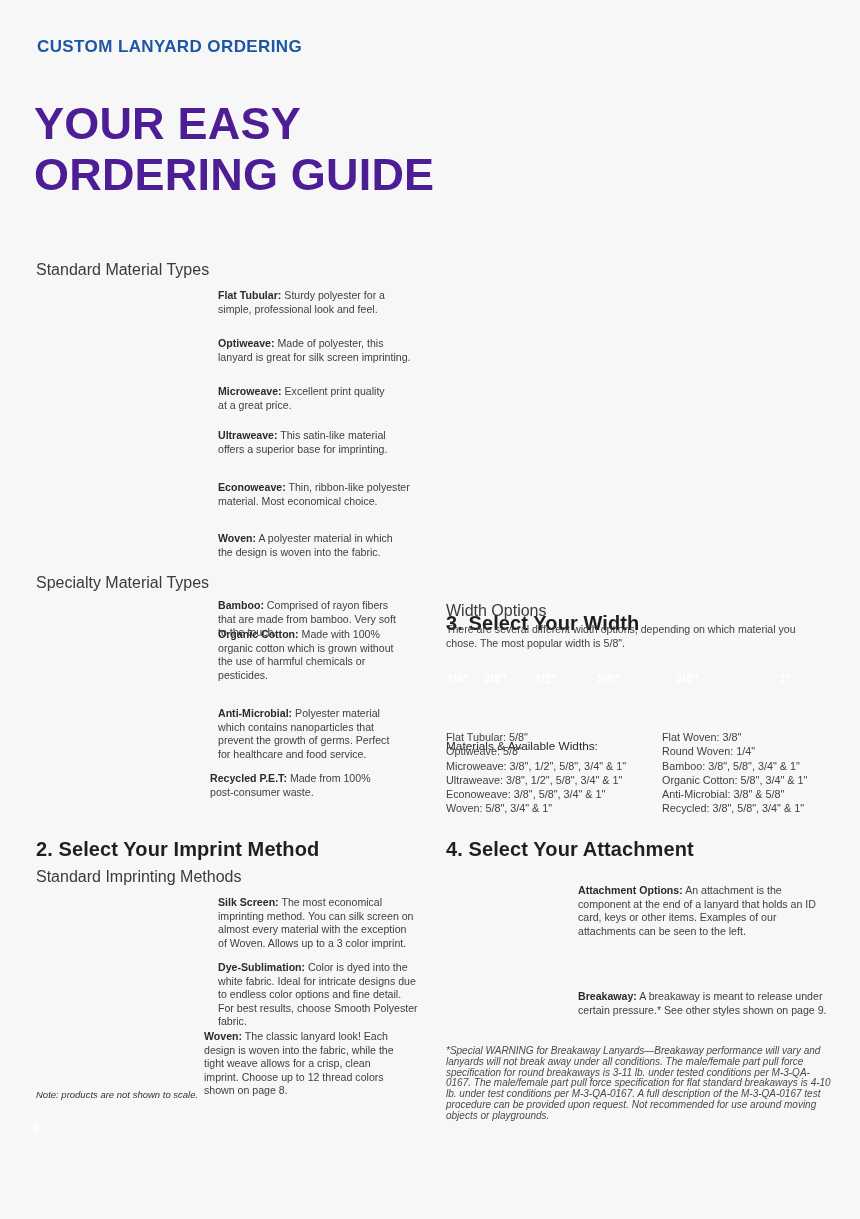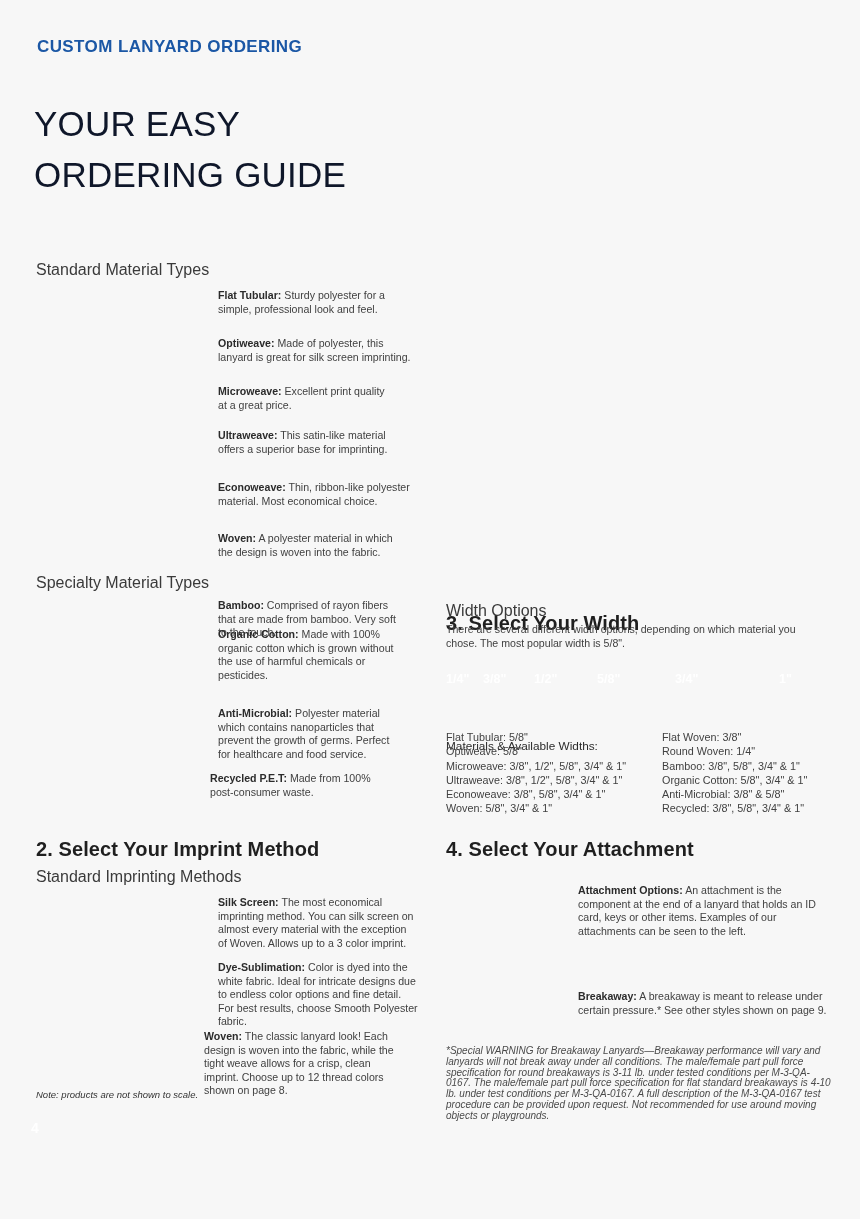--- a/index.html
+++ b/index.html
@@ -19,24 +19,24 @@
 
   .kicker {
     left: 37px; top: 37px;
     font-size: 17px;
     font-weight: bold;
     letter-spacing: 0.4px;
     color: #1b57a5;
   }
   .page-title {
     left: 34px; top: 98px;
-    font-size: 35px;
-    font-weight: normal;
+    font-size: 45px;
+    font-weight: bold;
     line-height: 51px;
-    color: #0f172a;
+    color: #4c1d95;
     letter-spacing: 0.2px;
   }
   .section-heading {
     font-size: 20px;
     font-weight: bold;
     color: #1f1f1f;
     letter-spacing: 0.1px;
   }
   .subheading {
     font-size: 16px;

